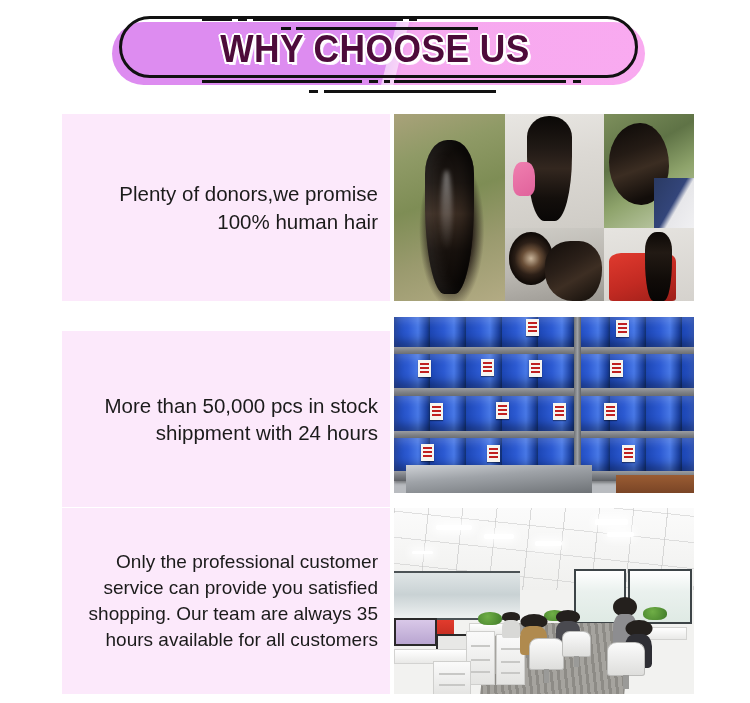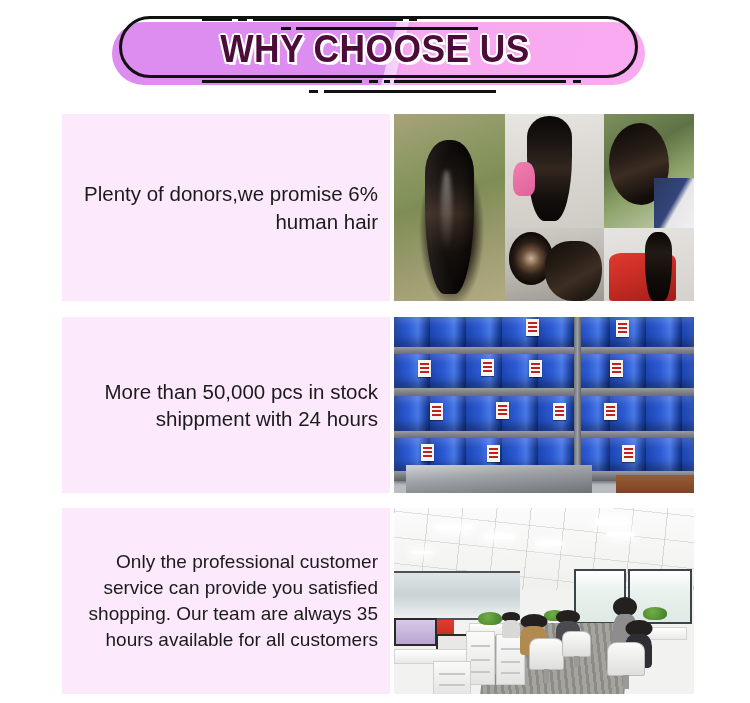--- a/index.html
+++ b/index.html
@@ -348,35 +348,35 @@
   <div class="deco" style="left:394px; top:80px; width:172px;"></div>
   <div class="deco" style="left:573px; top:80px; width:8px;"></div>
   <div class="deco" style="left:309px; top:90px; width:9px;"></div>
   <div class="deco" style="left:324px; top:90px; width:172px;"></div>
 
   <div class="banner-title">WHY CHOOSE US</div>
 </div>
 
 <div class="row" style="top:114px; height:187px;">
   <div class="text-panel" style="width:328px; height:187px;">
-    <p>Plenty of donors,we promise  6% human hair</p>
+    <p>Plenty of donors,we promise  100% human hair</p>
   </div>
   <div class="photo-panel" style="width:300px; height:187px; margin-left:4px;">
     <div class="collage">
       <div class="cell c-left"></div>
       <div class="cell c-tm"></div>
       <div class="cell c-tr"></div>
       <div class="cell c-bm"></div>
       <div class="cell c-br"></div>
     </div>
   </div>
 </div>
 
 <div class="row" style="top:317px; height:176px;">
-  <div class="text-panel" style="width:328px; height:176px;">
+  <div class="text-panel" style="width:328px; height:176px;margin-top:14px;">
     <p>More than 50,000 pcs in stock shippment with 24 hours</p>
   </div>
   <div class="photo-panel" style="width:300px; height:176px; margin-left:4px;">
     <div class="warehouse">
 
       <div class="shelf" style="top:0; height:22%;">
         <div class="bins"></div>
         <div class="rail"></div>
         <div class="label" style="left:44%; top:6%;">
             <i></i>

